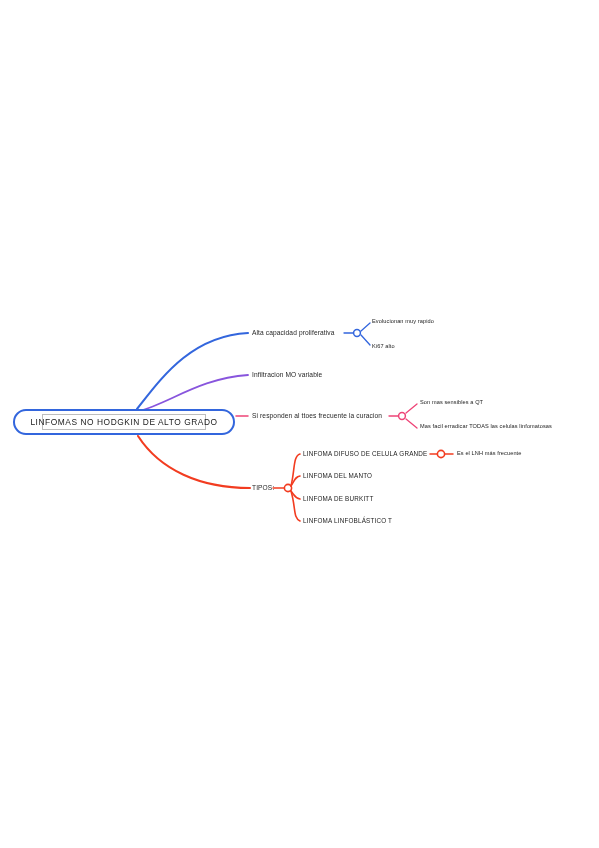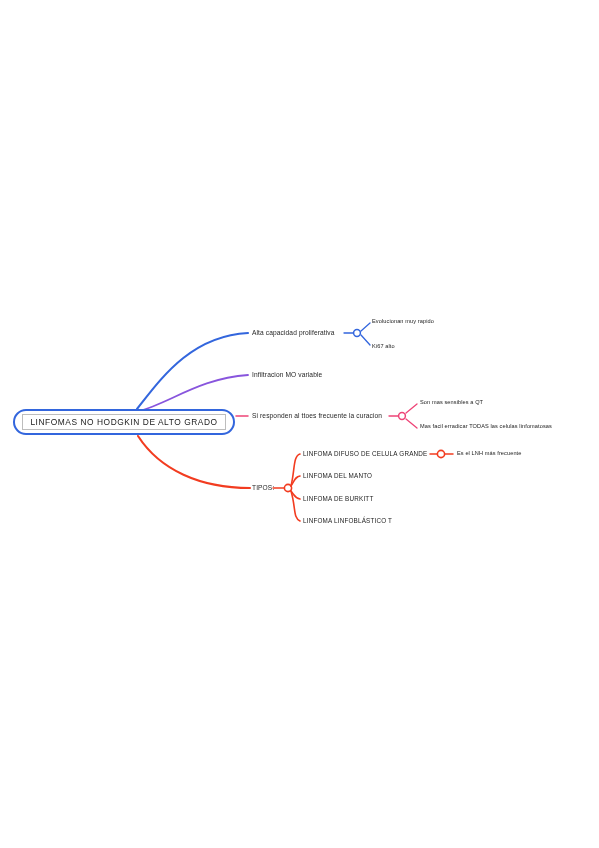--- a/index.html
+++ b/index.html
@@ -43,21 +43,21 @@
     height: 26px;
     border: 2px solid #3366DD;
     border-radius: 13px;
     background: #ffffff;
     box-sizing: border-box;
     display: flex;
     align-items: center;
     justify-content: center;
   }
   .root-inner {
-    width: 204px;
+    width: 164px;
     height: 16px;
     border: 1px solid #BDBDBD;
     box-sizing: border-box;
     display: flex;
     align-items: center;
     justify-content: center;
   }
   .root-label {
     font-size: 8.4px;
     letter-spacing: 0.55px;

